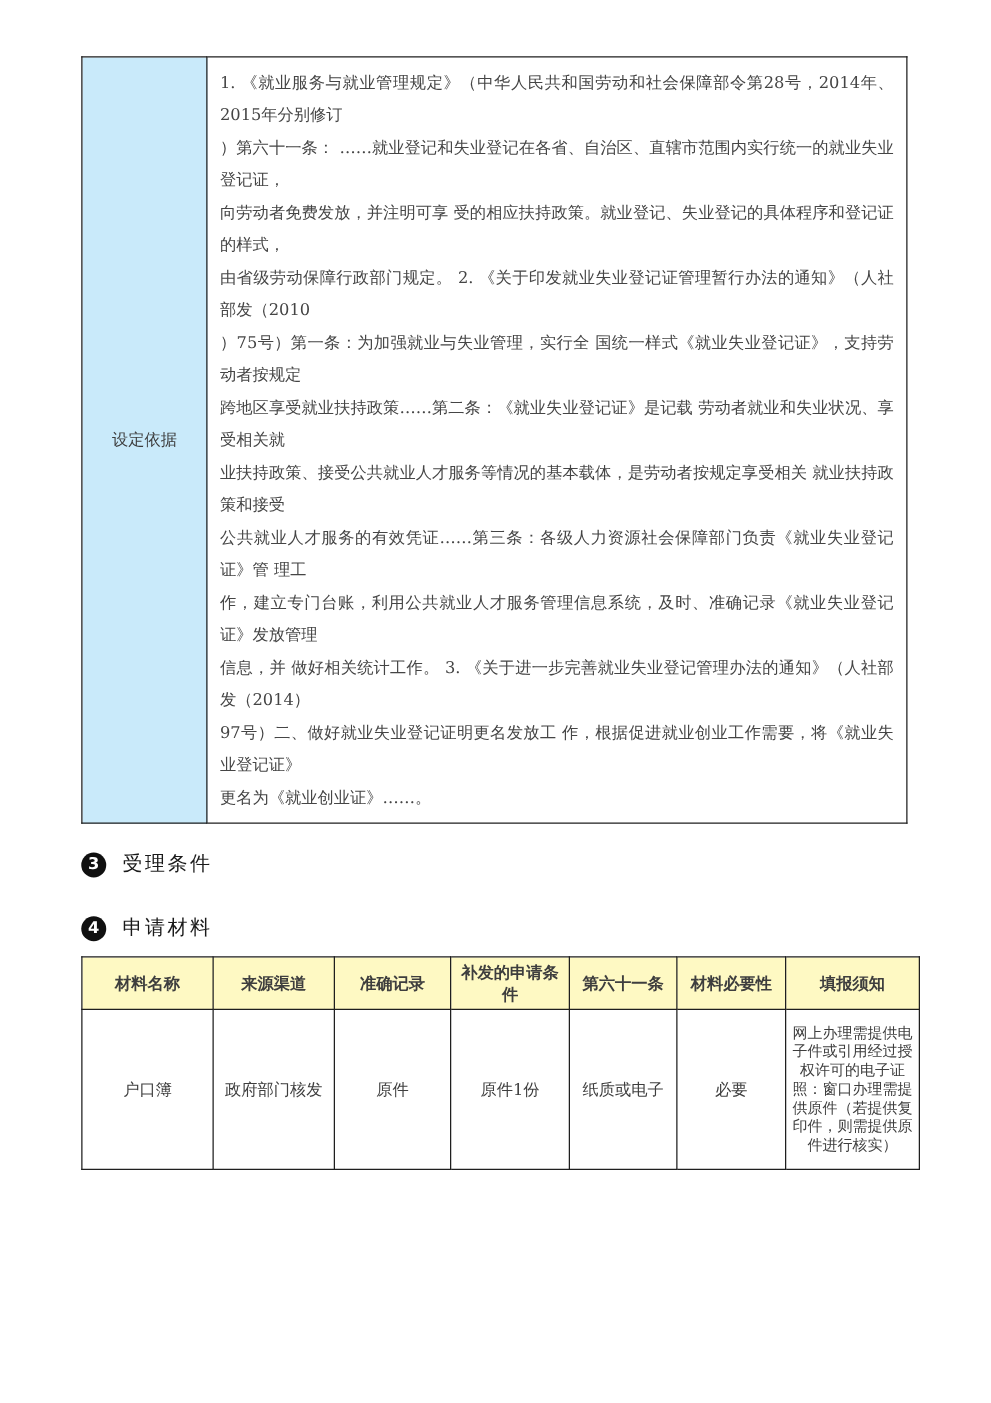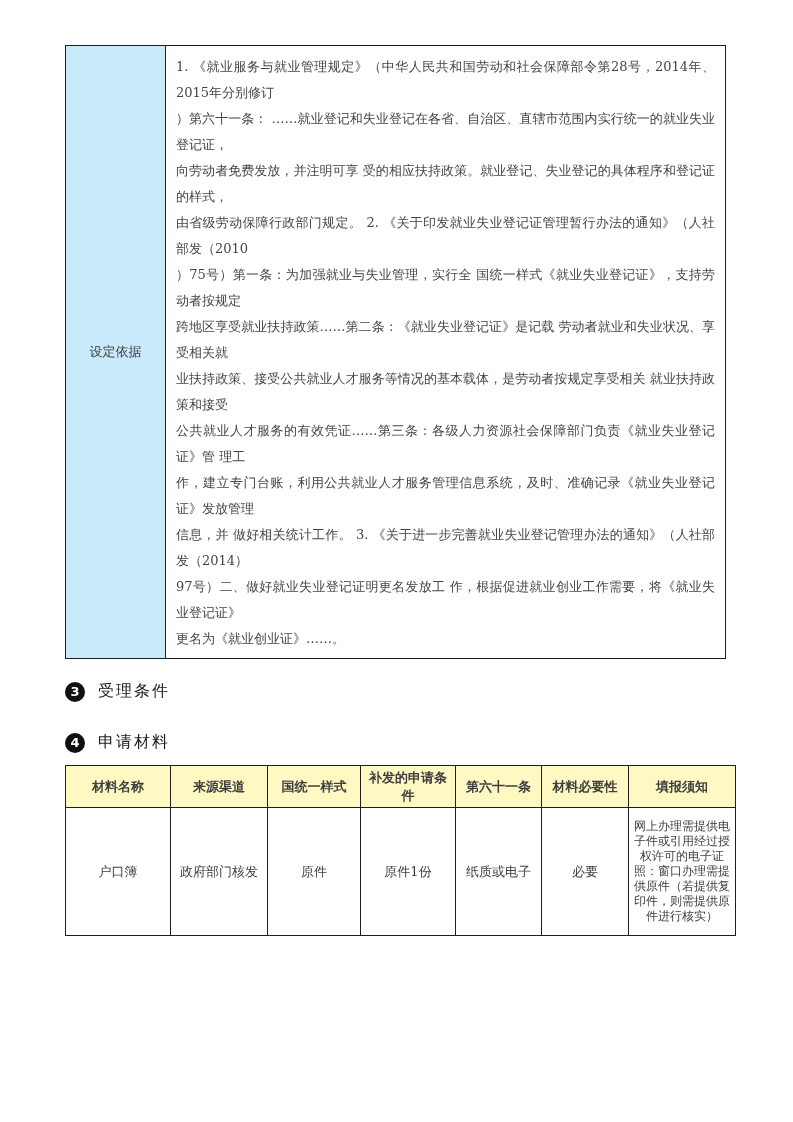--- a/index.html
+++ b/index.html
@@ -127,21 +127,21 @@
           <col class="col-m3">
           <col class="col-m4">
         <col class="col-m5">
           <col class="col-m6">
           <col class="col-m7">
       </colgroup>
       <tbody>
           <tr class="hdr">
         <td>材料名称</td>
         <td>来源渠道</td>
-        <td>国统一样式</td>
+        <td>准确记录</td>
         <td>补发的申请条件</td>
         <td>第六十一条</td>
         <td>材料必要性</td>
         <td>填报须知</td>
       </tr>
       <tr class="r1">
         <td>户口簿</td>
         <td>政府部门核发</td>
         <td>原件</td>
         <td>原件1份</td>

